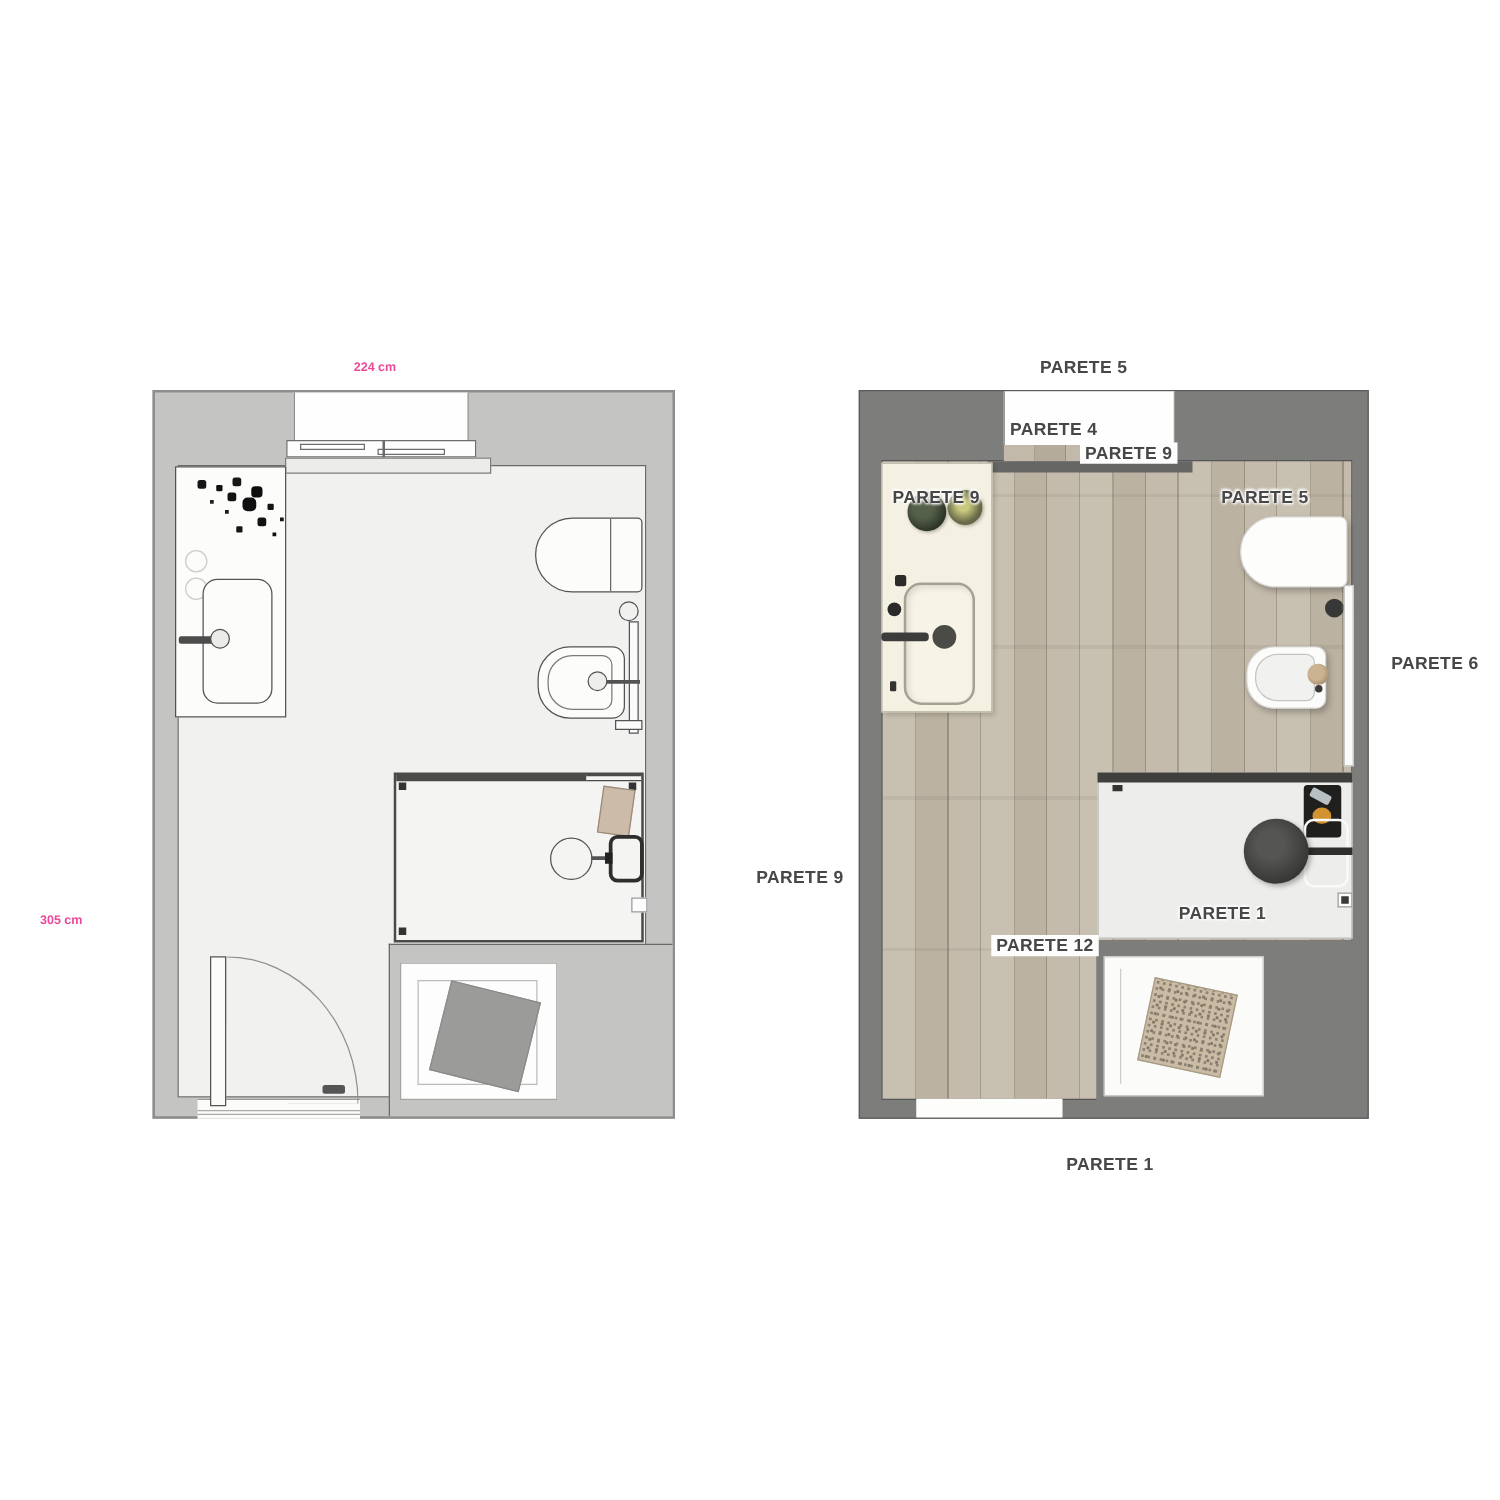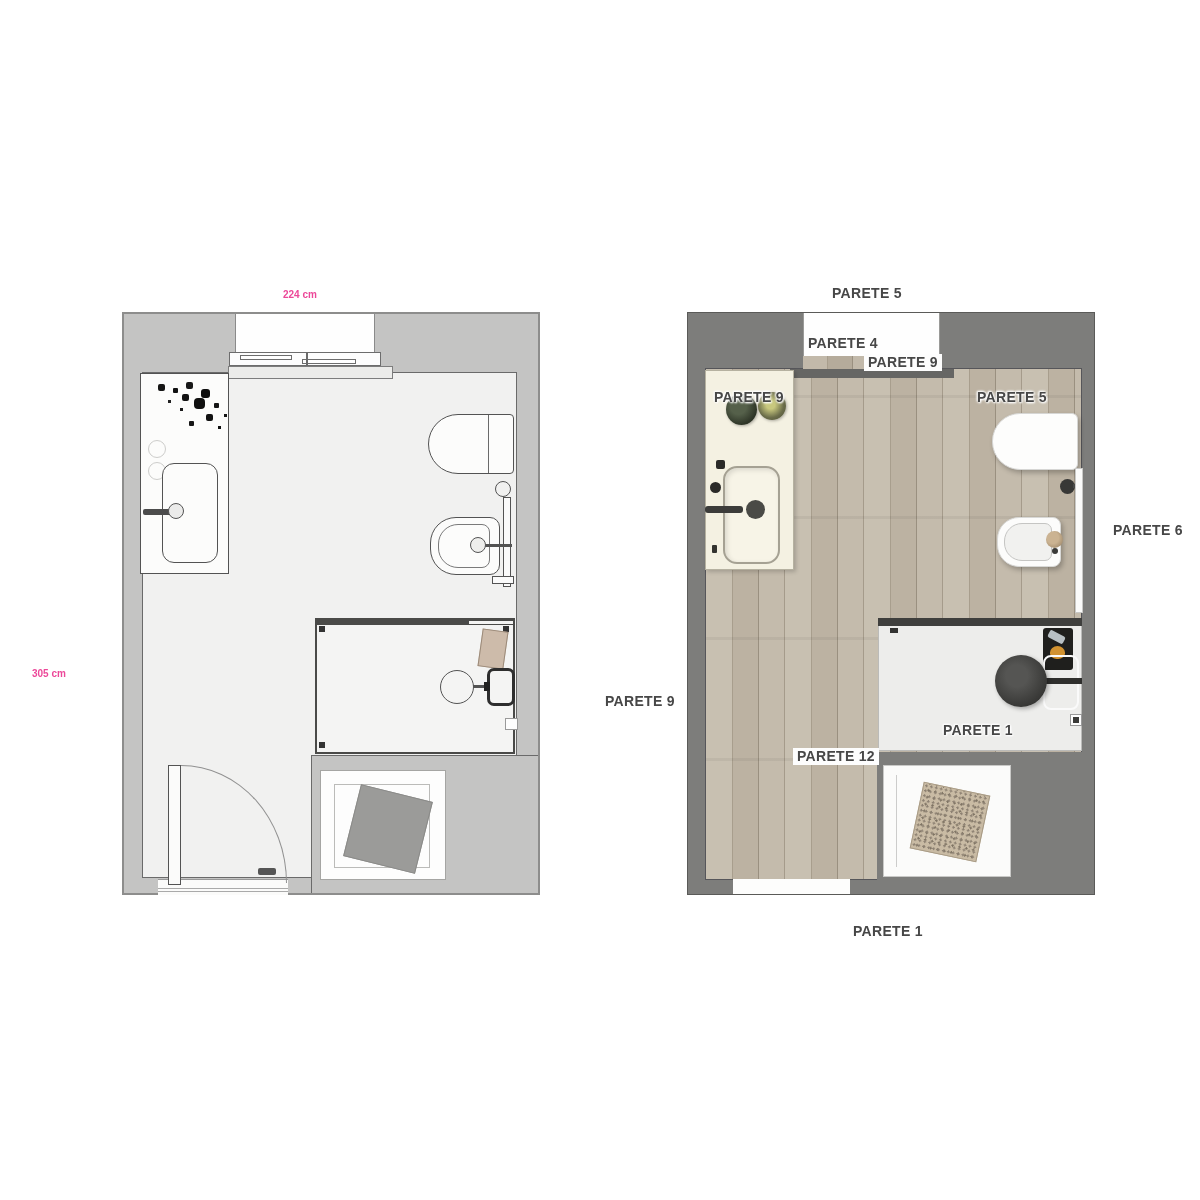--- a/index.html
+++ b/index.html
@@ -43,21 +43,21 @@
     background-image:radial-gradient(#8d8172 1px, transparent 1.4px),
                      radial-gradient(#7f7464 1px, transparent 1.4px);
     background-size:5px 5px,7px 7px;background-position:0 0,2px 3px;
     border:1px solid #a79a85;}
 </style>
 </head>
 <body>
 
 <div class="abs" style="left:0;top:0;width:600px;height:1200px;">
   <div class="dim-label" style="left:283px;top:289px;">224 cm</div>
-  <div class="dim-label" style="left:32px;top:668px;">305 cm</div>
+  <div class="dim-label" style="left:32px;top:731px;">305 cm</div>
 
   <div class="abs wall-light" style="left:122px;top:312px;width:418px;height:583px;"></div>
   <div class="abs room-light" style="left:142px;top:372px;width:375px;height:506px;"></div>
   <div class="abs cutout-light" style="left:311px;top:755px;width:227px;height:138px;"></div>
 
   <div class="abs" style="left:235px;top:314px;width:140px;height:44px;background:#fefefe;border-left:1px solid #8a8a8a;border-right:1px solid #8a8a8a;"></div>
   <div class="abs" style="left:229px;top:352px;width:152px;height:14px;background:#fdfdfd;border:1px solid #6d6d6d;"></div>
   <div class="abs" style="left:240px;top:355px;width:52px;height:5px;background:#fff;border:1px solid #6d6d6d;"></div>
   <div class="abs" style="left:302px;top:359px;width:54px;height:5px;background:#fff;border:1px solid #6d6d6d;"></div>
   <div class="abs thin-line" style="left:306px;top:352px;width:2px;height:23px;"></div>

